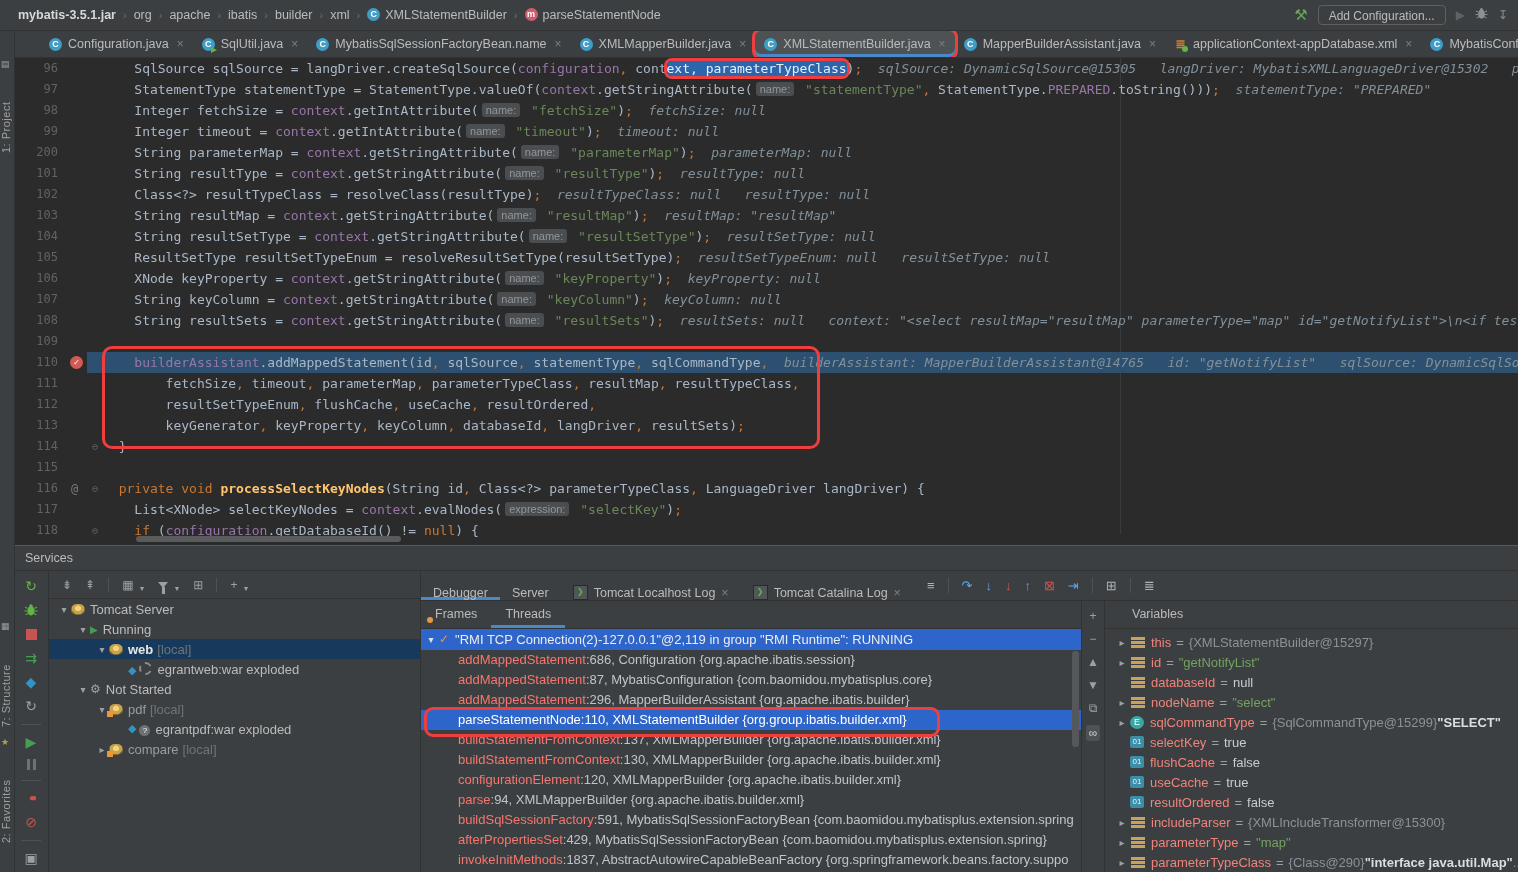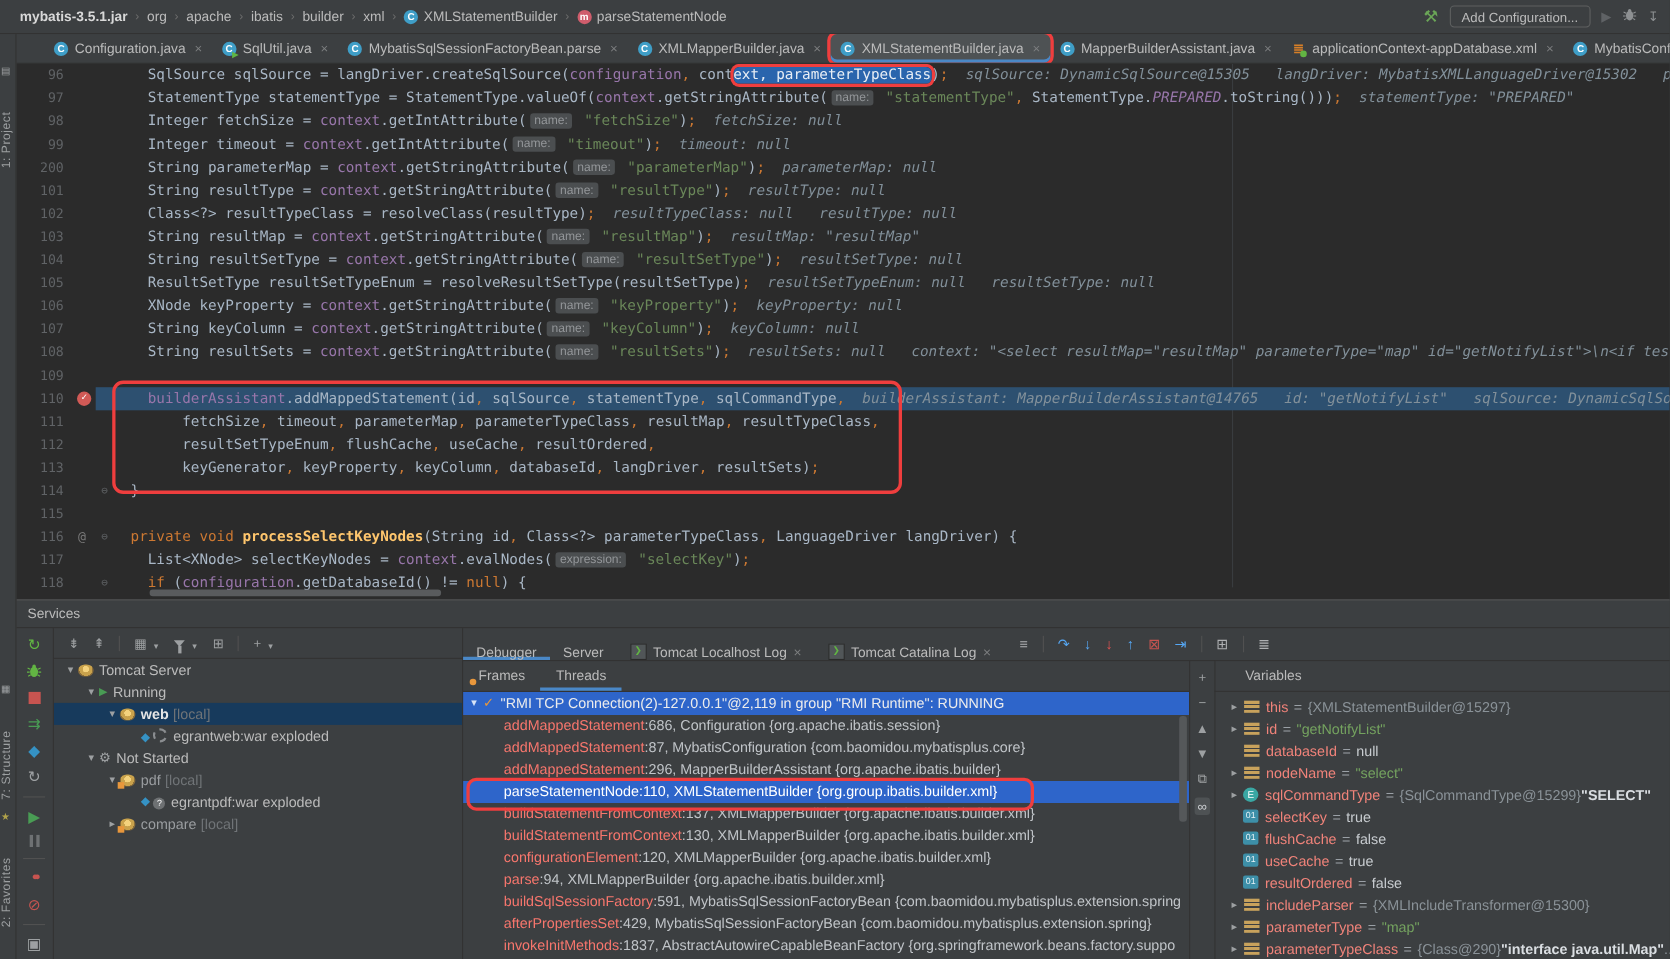--- a/index.html
+++ b/index.html
@@ -1,21 +1,21 @@
 <!DOCTYPE html>
 <html><head>
 <meta charset="utf-8">
 <style>
   html,body{margin:0;padding:0}
   body{width:1518px;height:872px;position:relative;overflow:hidden;background:#3c3f41;
        font-family:"Liberation Sans",sans-serif;color:#bbbbbb;-webkit-font-smoothing:antialiased}
   
   #titlebar{position:absolute;top:0;left:0;right:0;height:30px;background:#3c3f41;border-bottom:1px solid #323232;display:flex;align-items:center}
   #breadcrumbs{display:flex;align-items:center;gap:7px;padding-left:18px;font-size:12.5px;white-space:nowrap}
-  .bc-item{display:flex;align-items:center;gap:5px;color:#bbbbbb;cursor:default}
+  .bc-item{display:flex;align-items:flex-start;gap:5px;color:#bbbbbb;cursor:default}
   .bc-item.b{font-weight:bold;color:#d8d8d8}
   .sep{color:#6e6e6e;font-size:11px}
   .ci{display:inline-block;width:13px;height:13px;border-radius:50%;color:#fff;font-size:9px;line-height:13px;text-align:center;font-weight:bold}
   .ci.class{background:#3f9ec7}
   .ci.method{background:#cf5d6c}
   #tb-right{position:absolute;right:10px;top:0;height:30px;display:flex;align-items:center;gap:10px}
   .hammer{color:#6ba657;font-size:15px}
   #add-config{border:1px solid #5e6060;border-radius:4px;height:20px;line-height:20px;padding:0 10px;font-size:12px;color:#bbbbbb;background:transparent}
   .tb-ico{color:#8d9092;font-size:12px}
   .tb-ico.dim{color:#5f6265}
@@ -36,21 +36,21 @@
   
   #editor{position:absolute;top:58px;left:14px;right:0;height:487px;background:#2b2b2b;overflow:hidden}
   #lines{position:absolute;top:0;left:0;right:0}
   .cl{display:flex;height:21px;line-height:21px;font-family:"DejaVu Sans Mono",monospace;font-size:13px}
   .num{flex:0 0 44px;text-align:right;padding-right:9px;color:#606366;font-size:12px}
   .gut{flex:0 0 20px;position:relative}
   .fold{flex:0 0 16px;color:#606366;font-size:10px;text-align:center}
   .code{flex:1;white-space:pre;overflow:hidden}
   .cl.exec .code,.cl.exec .fold{background:#2d5070}
   .s-p{color:#a9b7c6}.s-k{color:#cc7832}.s-f{color:#9876aa}.s-s{color:#6a8759}
-  .s-d{color:#ffc66d;font-weight:bold}.s-c{color:#9876aa;font-style:italic}
+  .s-d{color:#ffc66d;font-weight:bold}.s-c{color:#9876aa;}
   .s-i{color:#a9b7c6;}
   .s-h{color:#82909a;font-style:italic}
   .chip{display:inline-block;background:#4b4e50;color:#939699;border-radius:3px;font-family:"Liberation Sans",sans-serif;font-size:11px;line-height:14px;padding:0 4px;margin:0 3px;vertical-align:1px}
   .selbox{background:#2a65ad;color:#e8eef5;box-shadow:0 0 0 3px #ef3e3e;border-radius:5px}
   .bpi{position:absolute;left:3px;top:4px;width:13px;height:13px;border-radius:50%;background:#d15a56;color:#ffffff;font-size:9px;line-height:13px;text-align:center}
   .ati{color:#787878;font-size:12px;line-height:21px;padding-left:4px}
   #red-block{position:absolute;left:88px;top:288px;width:712px;height:97px;border:3px solid #ef3e3e;border-radius:10px;pointer-events:none;z-index:4}
   #guide{position:absolute;left:1106px;top:0;height:476px;width:1px;background:#393c3f}
   #hsb{position:absolute;left:122px;bottom:3px;width:265px;height:6px;background:#595b5d;border-radius:3px}
   
@@ -185,21 +185,21 @@
       <span>Configuration.java</span>
       <span class="close">×</span>
     </div>
     <div class="tab">
       <span class="tico run">C</span>
       <span>SqlUtil.java</span>
       <span class="close">×</span>
     </div>
     <div class="tab">
       <span class="tico">C</span>
-      <span>MybatisSqlSessionFactoryBean.parse</span>
+      <span>MybatisSqlSessionFactoryBean.name</span>
       <span class="close">×</span>
     </div>
     <div class="tab">
       <span class="tico">C</span>
       <span>XMLMapperBuilder.java</span>
       <span class="close">×</span>
     </div>
     <div class="tab active red">
       <span class="tico">C</span>
       <span>XMLStatementBuilder.java</span>

